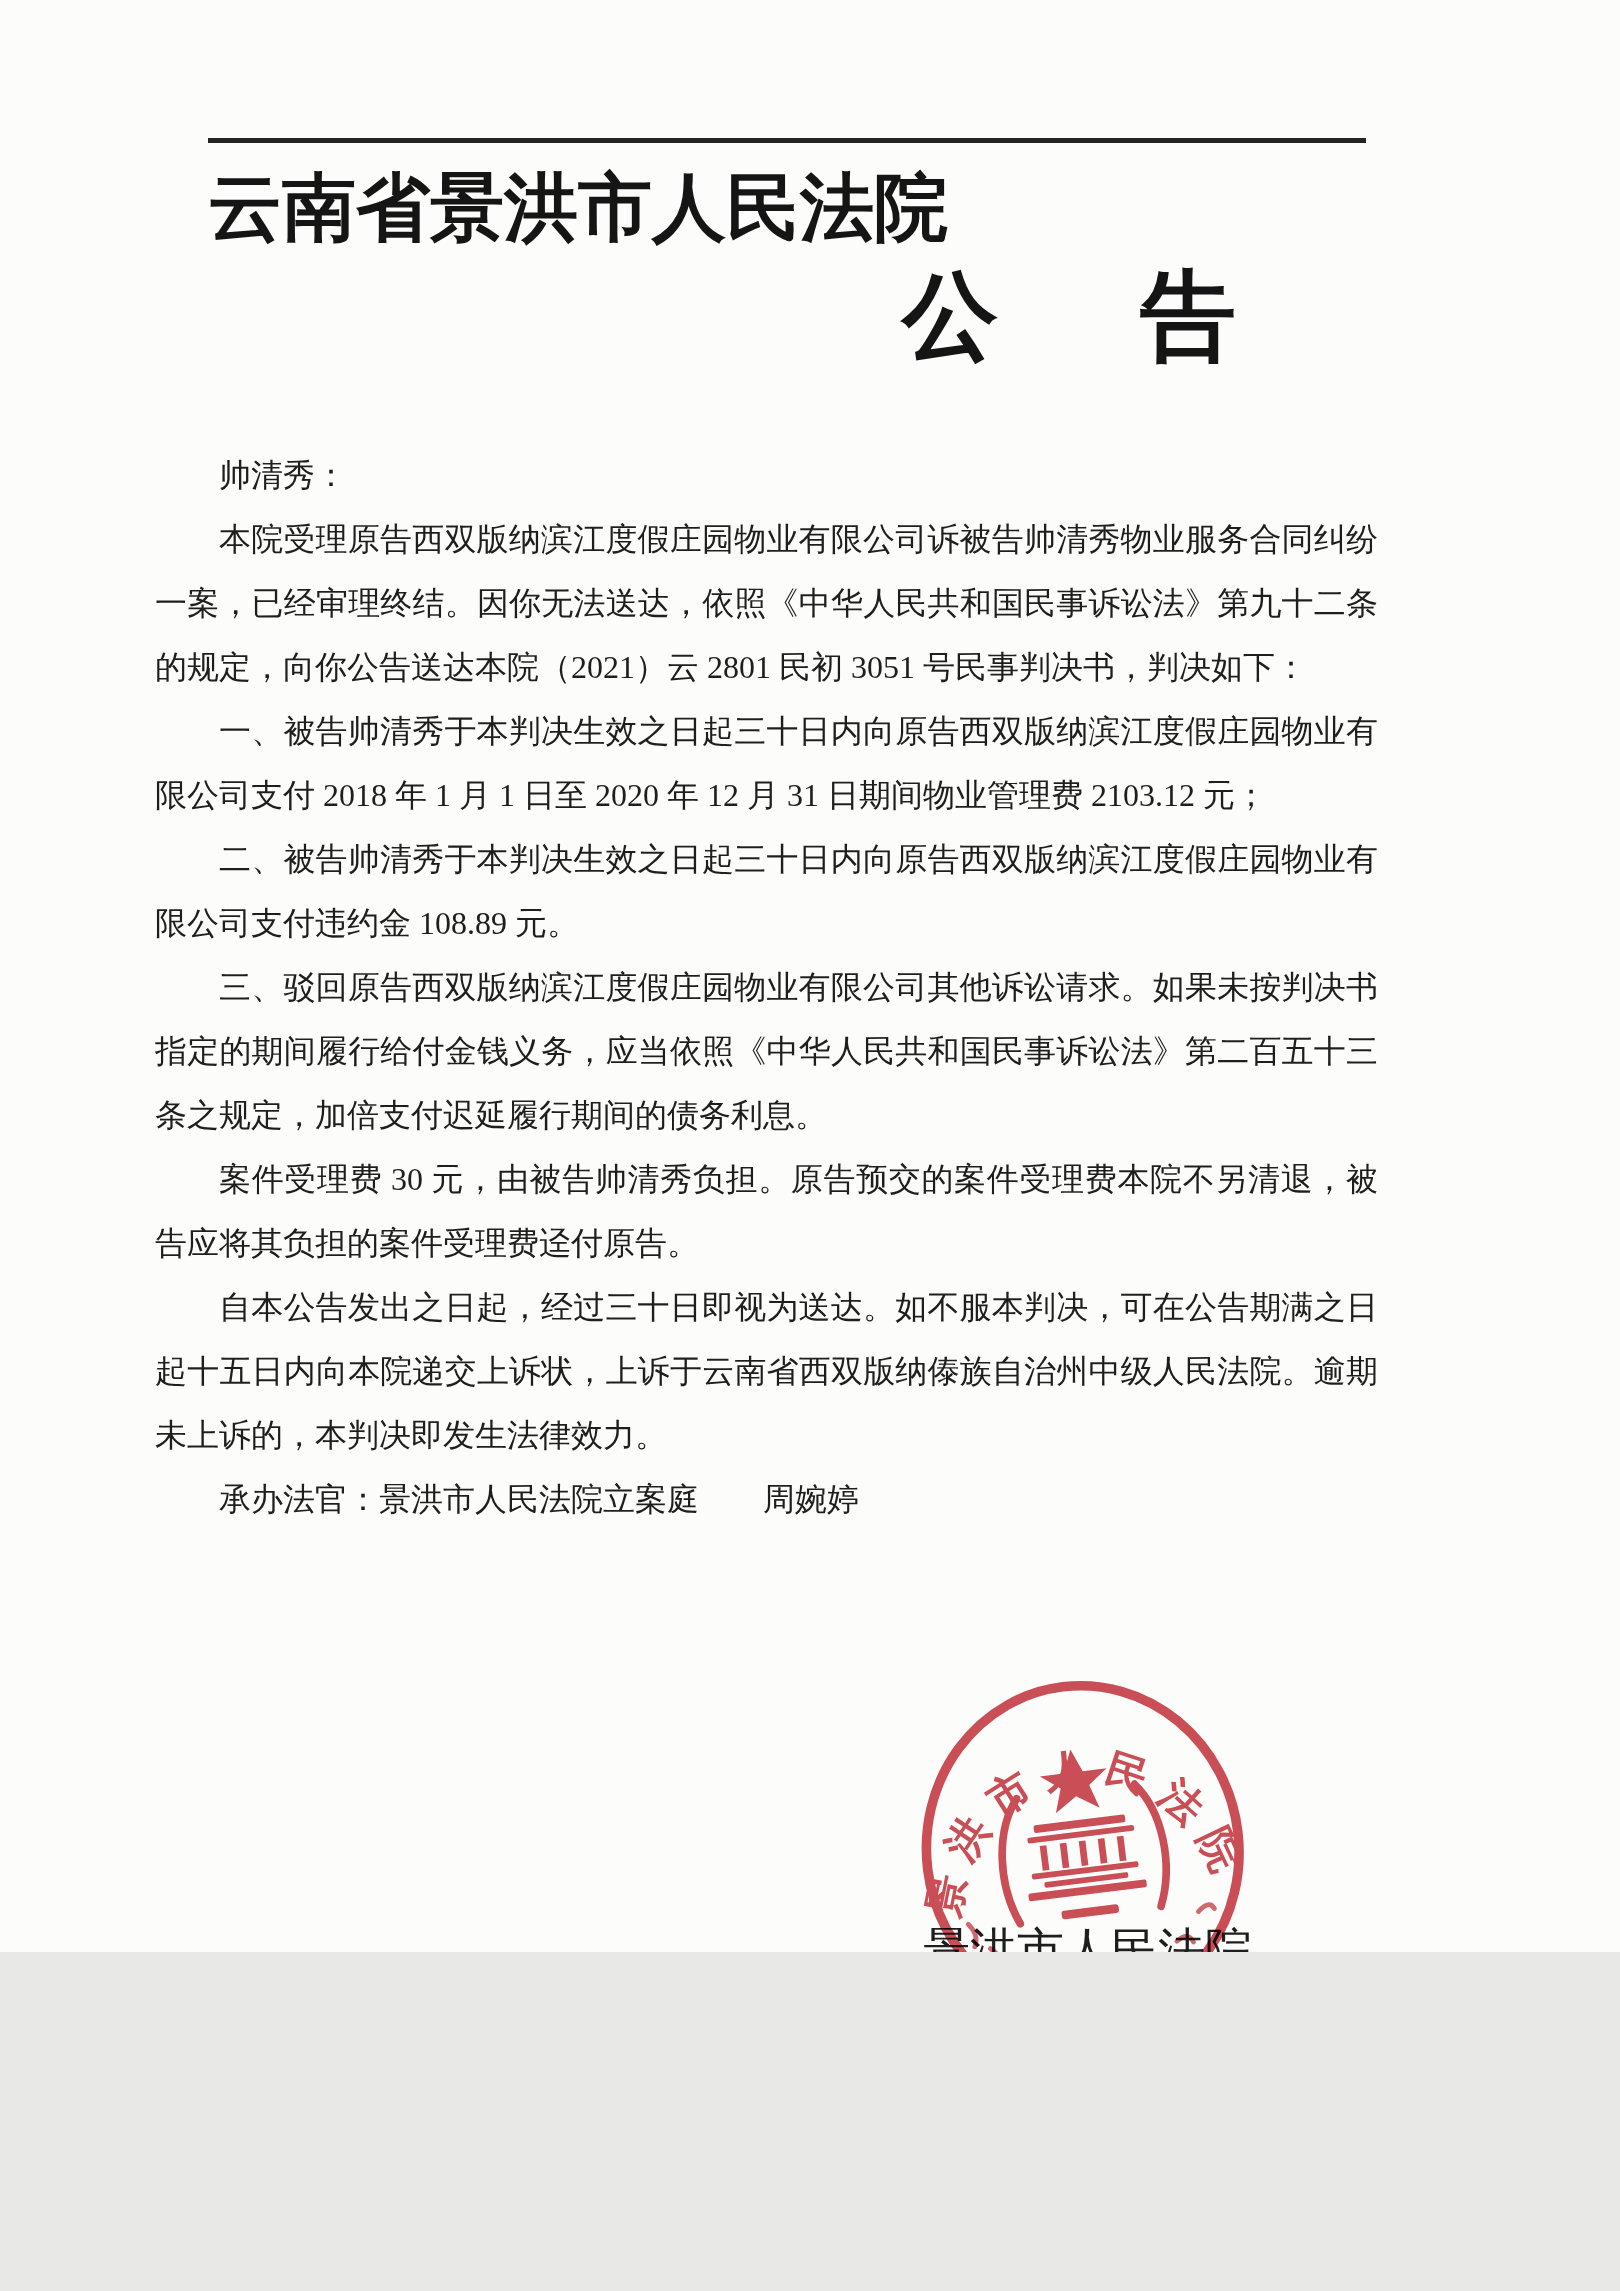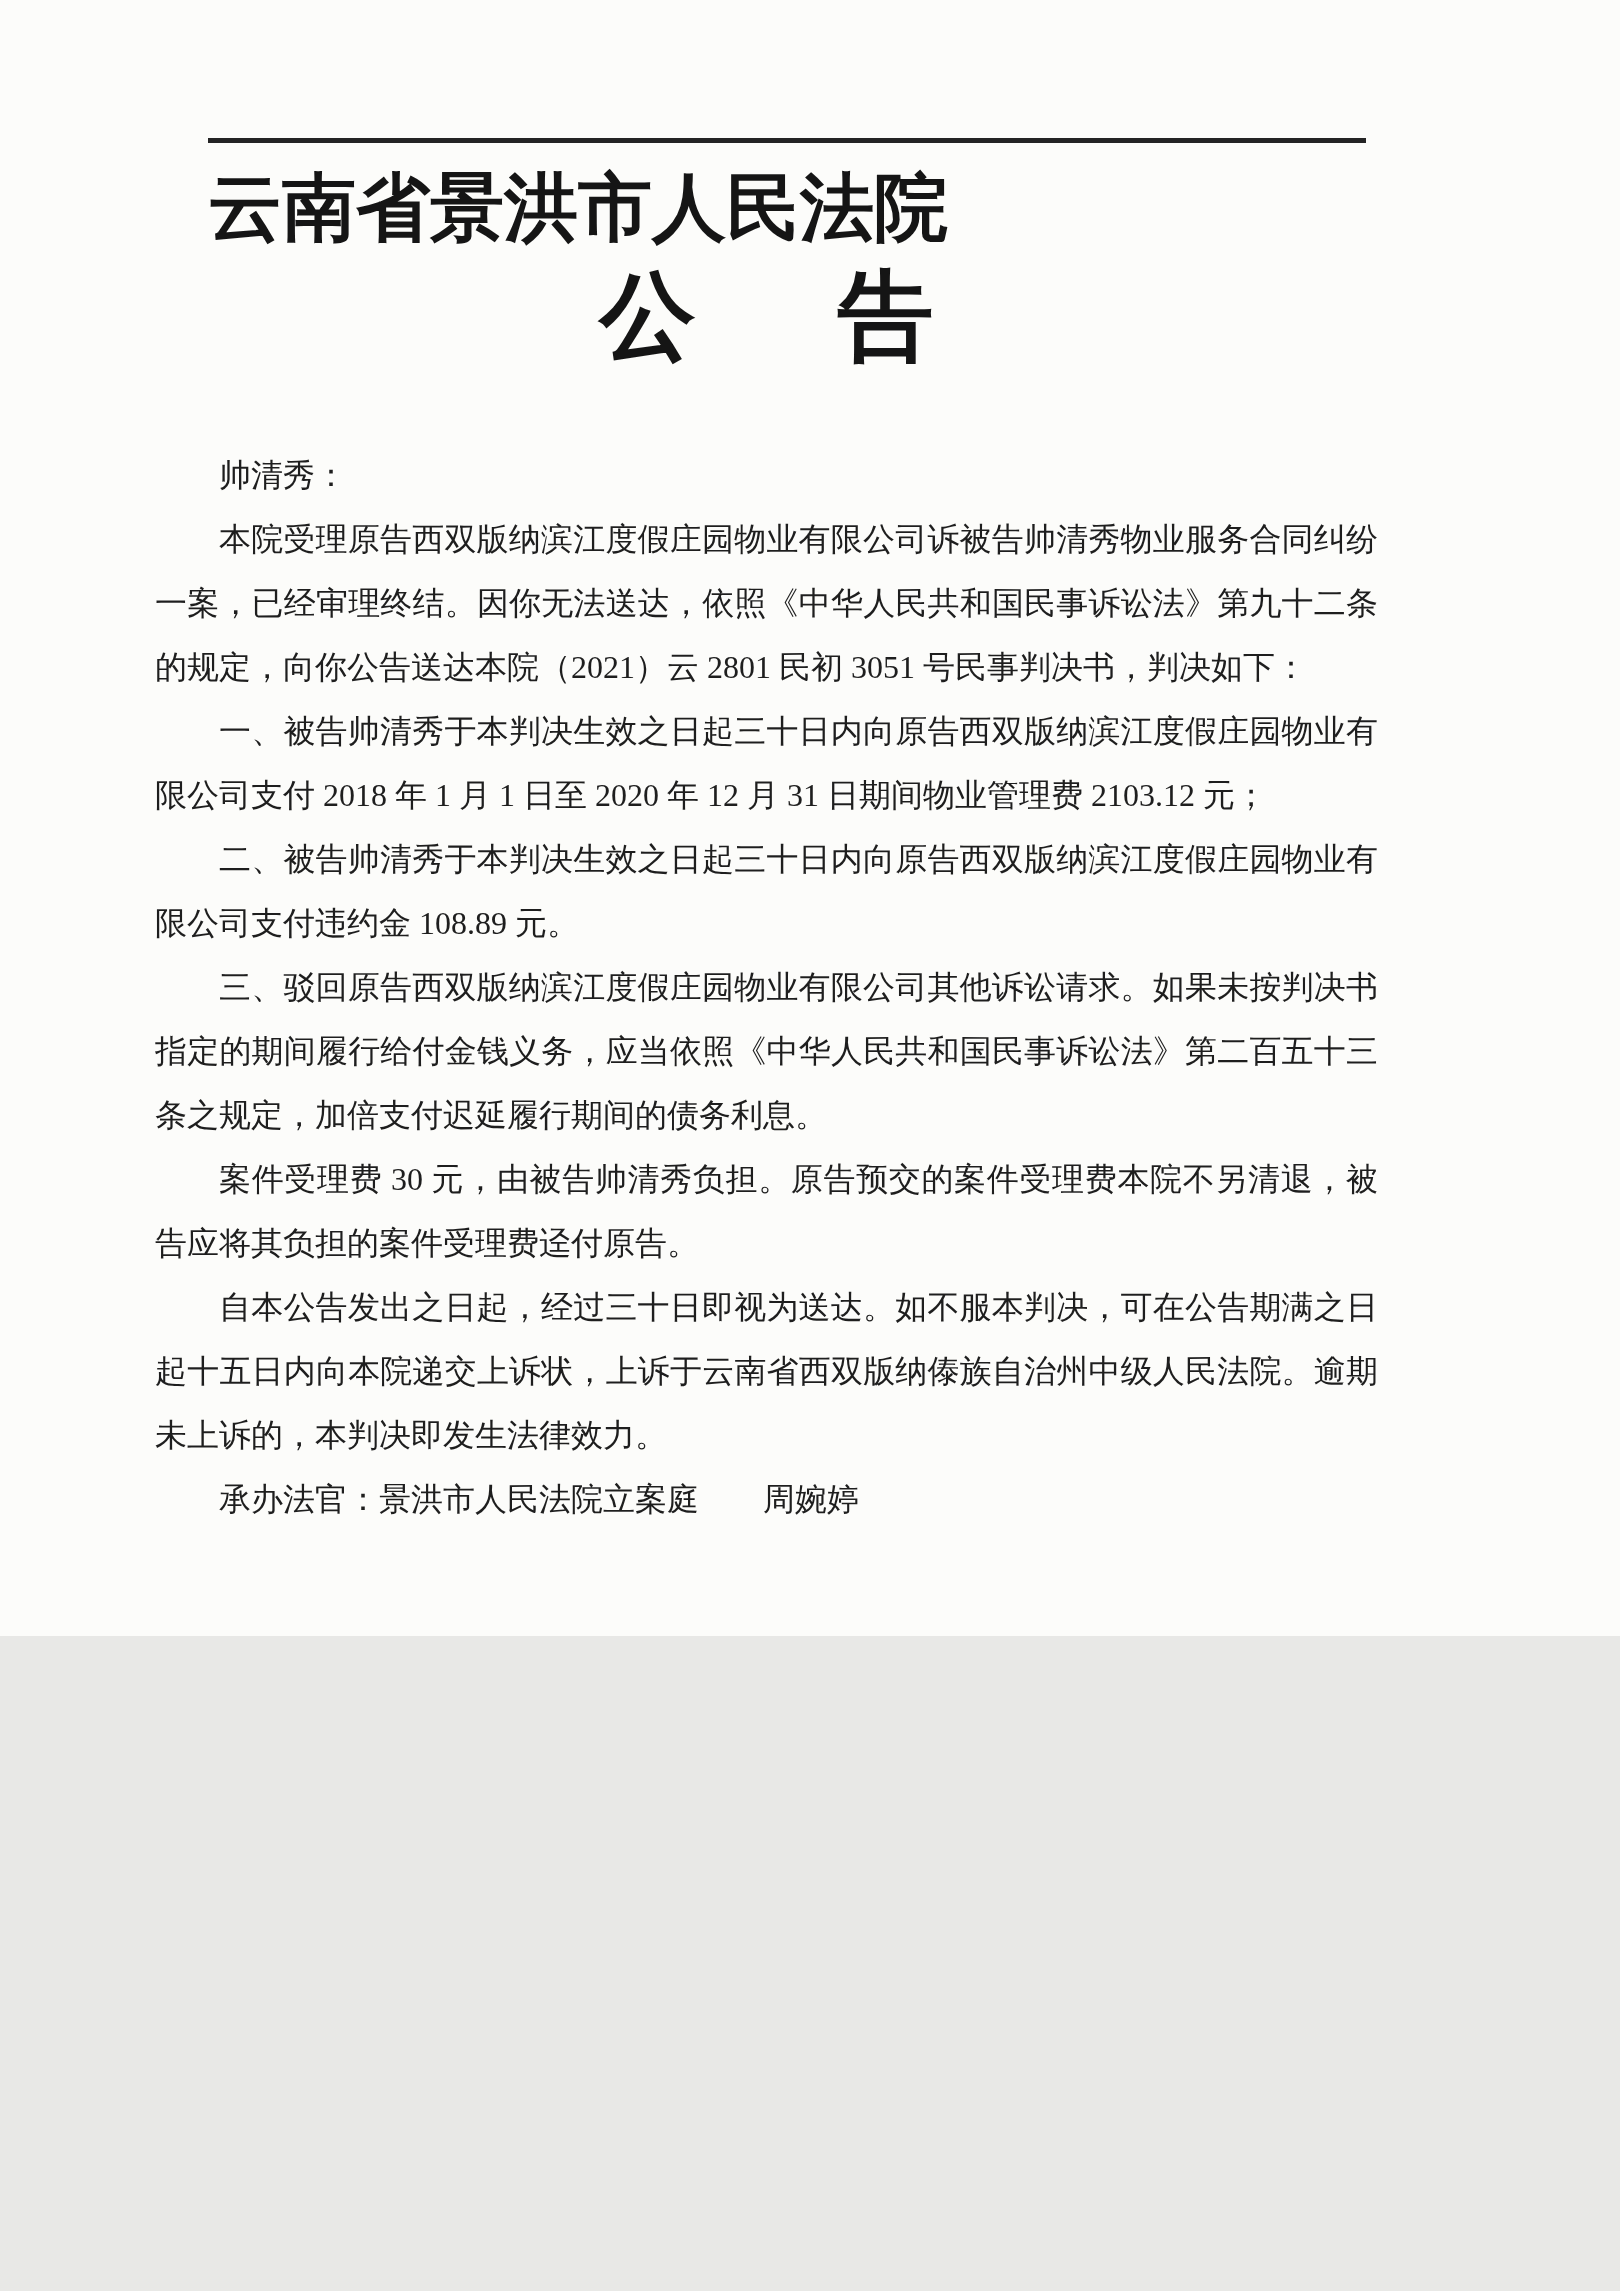--- a/index.html
+++ b/index.html
@@ -1,39 +1,39 @@
 <!DOCTYPE html>
 <html><head>
 <meta charset="utf-8">
 <style>
   html,body{margin:0;padding:0;background:#e8e8e6;}
   .page{
     position:relative;
-    width:1620px;height:1636px;
+    width:1620px;height:1952px;
     margin:0 auto;
     background:#fcfcfa;
     overflow:hidden;
     font-family:"Liberation Serif","DejaVu Serif",serif;
     color:#1c1c1c;
   }
   .rule{position:absolute;background:#242424;}
   .rule-top{left:208px;top:138px;width:1158px;height:4.9px;}
   .rule-bottom{left:57px;top:2276px;width:1449px;height:3.9px;background:#454545;}
 
   .court-title{
     position:absolute;left:208px;top:159px;width:1158px;
     font-size:74px;font-weight:900;line-height:98px;
     text-align:justify;text-align-last:justify;
     color:#151515;letter-spacing:0;
     white-space:nowrap;display:flex;justify-content:space-between;
   }
   .notice-title{
     position:absolute;left:155px;top:263px;width:1223px;
     font-size:96px;font-weight:900;color:#151515;
-    text-align:center;letter-spacing:142px;padding-left:142px;
+    text-align:right;letter-spacing:142px;padding-left:142px;
     box-sizing:border-box;line-height:108px;
   }
   .body-block{
     position:absolute;left:155px;top:443px;width:1223px;
     font-size:32px;line-height:64px;
     text-align:justify;line-break:strict;
     color:#1e1e1e;
   }
   .body-block p{margin:0;padding:0;text-indent:2em;}
   .salutation{margin:0;text-indent:0;}

